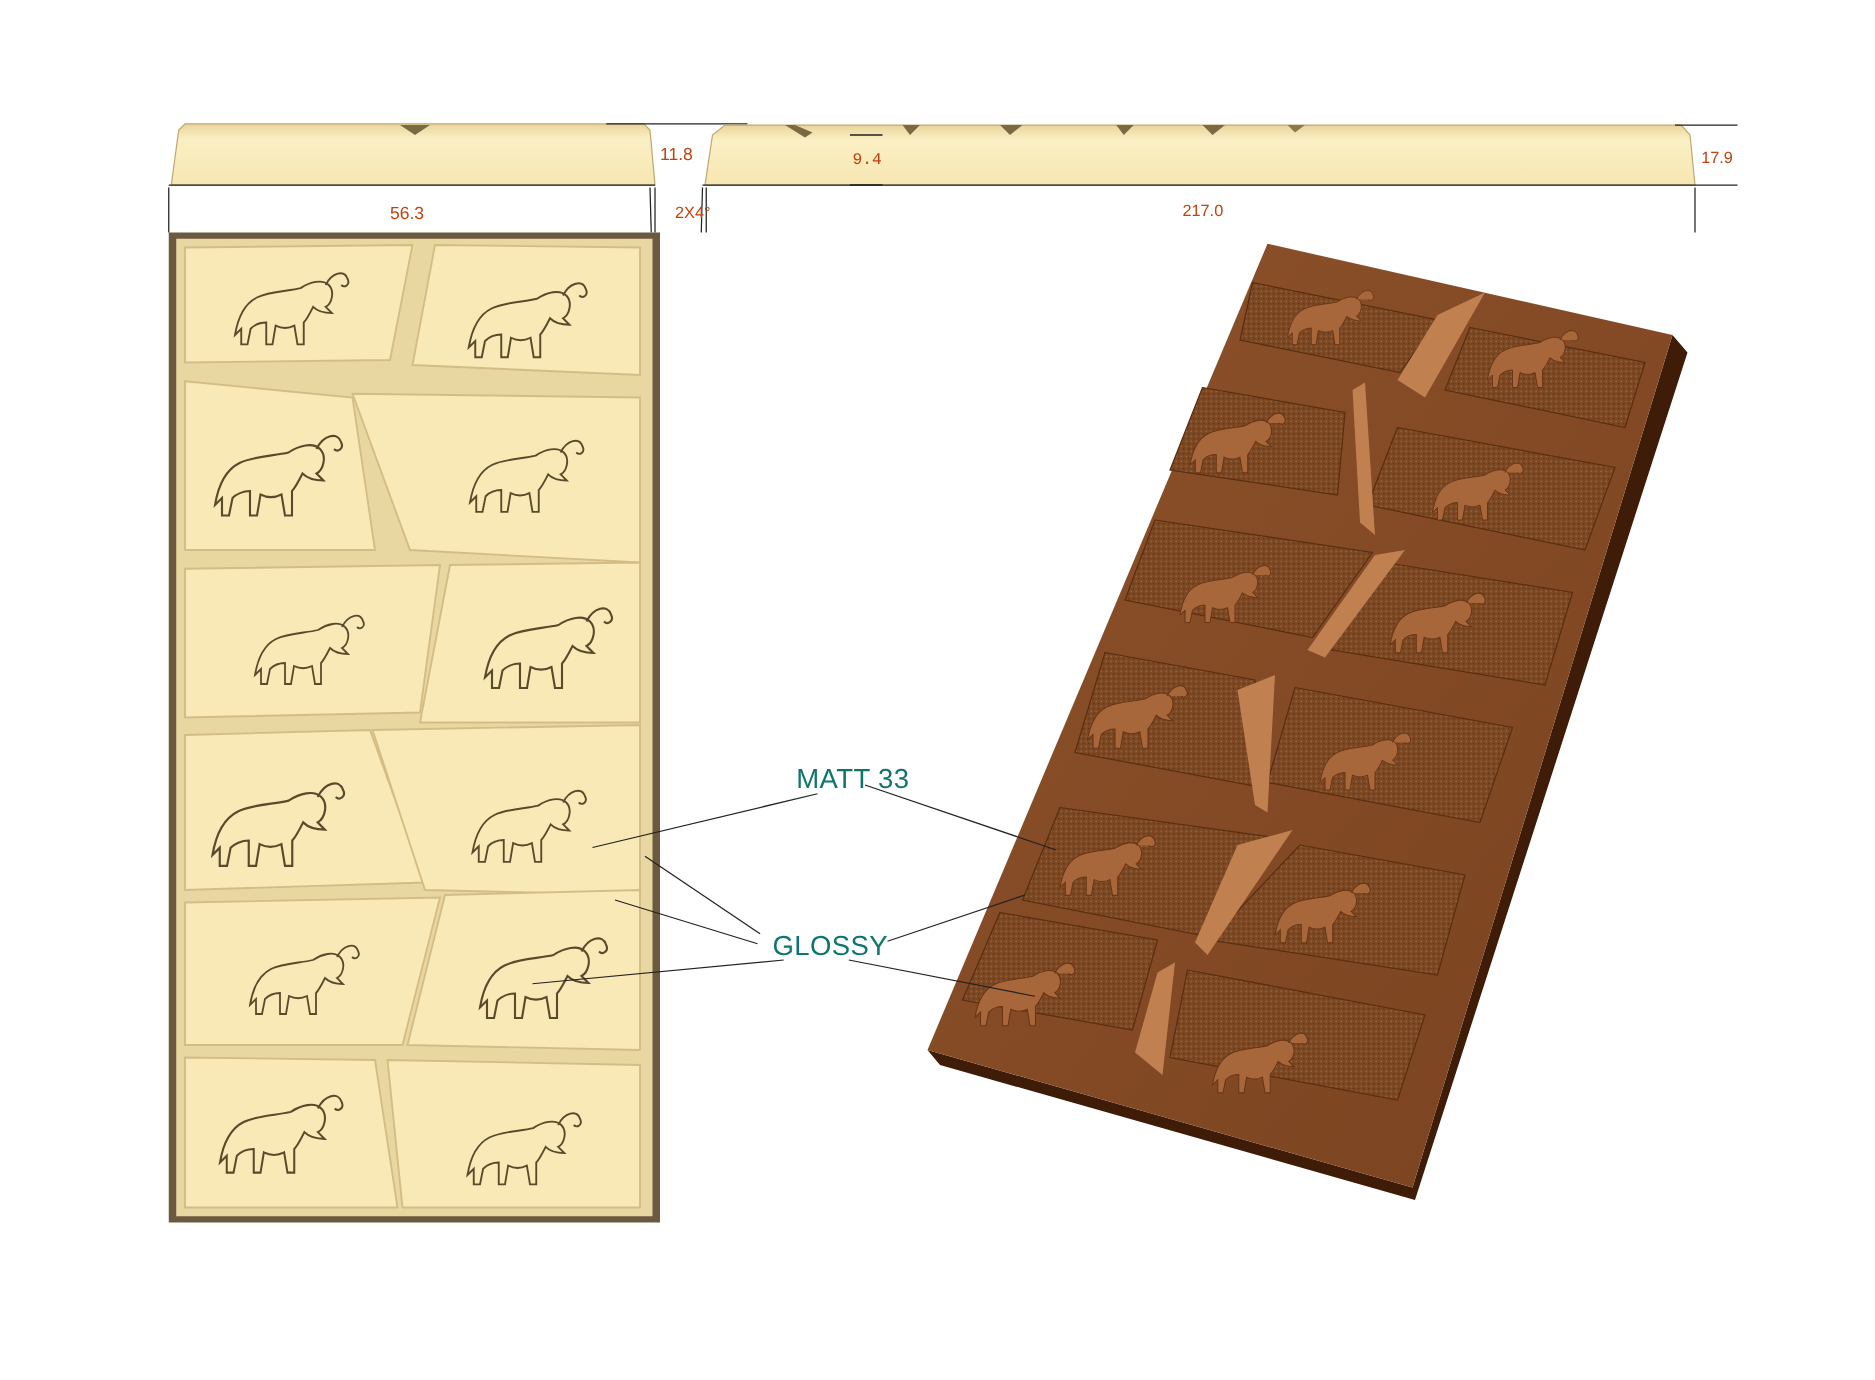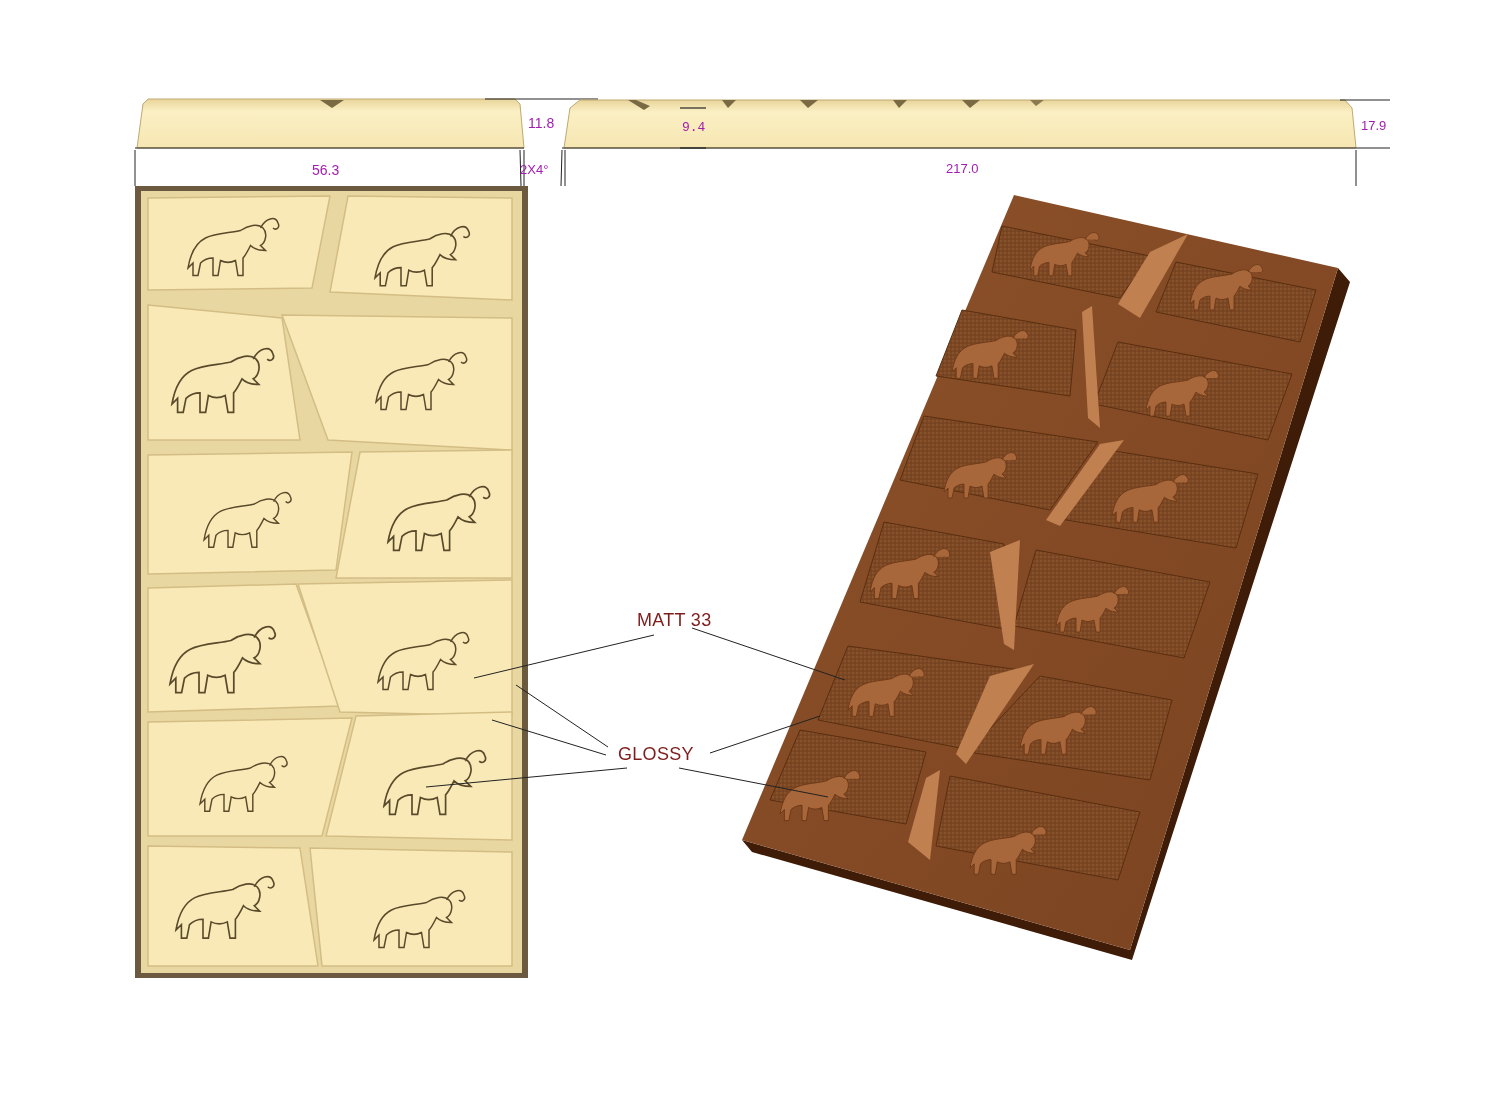--- a/index.html
+++ b/index.html
@@ -1,19 +1,19 @@
 <!DOCTYPE html>
 <html><head>
 <meta charset="utf-8">
 <style>
   html, body { margin: 0; padding: 0; background: #ffffff; }
   body { width: 1500px; height: 1104px; position: relative; overflow: hidden;
          font-family: "Liberation Sans", sans-serif; color: #111; }
-  .dim-label { position: absolute; font-size: 14px; color: #a21caf; white-space: nowrap; text-align: center; }
-  .callout { position: absolute; font-size: 18px; color: #7f1d1d; letter-spacing: 0.3px; white-space: nowrap; }
+  .dim-label { position: absolute; font-size: 14px; color: #c2410c; white-space: nowrap; text-align: center; }
+  .callout { position: absolute; font-size: 22px; color: #0f766e; letter-spacing: 0.3px; white-space: nowrap; }
   svg { position: absolute; left: 0; top: 0; }
 </style>
 </head>
 <body>
 
 <svg width="1500" height="1104" viewBox="0 0 1500 1104">
   <defs>
     <linearGradient id="sideG" x1="0" y1="0" x2="0" y2="1">
       <stop offset="0" stop-color="#e8d49a"></stop>
       <stop offset="0.25" stop-color="#fbf0c4"></stop>
@@ -146,19 +146,19 @@
     <line x1="516" y1="685" x2="608" y2="747"></line>
     <line x1="492" y1="720" x2="606" y2="755"></line>
     <line x1="426" y1="787" x2="627" y2="768"></line>
     <line x1="710" y1="753" x2="820" y2="716"></line>
     <line x1="679" y1="768" x2="828" y2="797"></line>
   </g>
 </svg>
 
 <span class="dim-label" style="left:528px;top:115px;">11.8</span>
 <span class="dim-label" style="left:312px;top:162px;">56.3</span>
-<span class="dim-label" style="left:520px;top:162px;font-size:13px;">2X4°</span>
+<span class="dim-label" style="left:540px;top:162px;font-size:13px;">2X4°</span>
 <span class="dim-label" style="left:682px;top:120px;font-size:13px;font-family:Liberation Mono, monospace;">9.4</span>
 <span class="dim-label" style="left:946px;top:161px;font-size:13px;">217.0</span>
 <span class="dim-label" style="left:1361px;top:118px;font-size:13px;">17.9</span>
 
 <span class="callout" style="left:637px;top:610px;">MATT 33</span>
 <span class="callout" style="left:618px;top:744px;">GLOSSY</span>
 
 </body></html>

